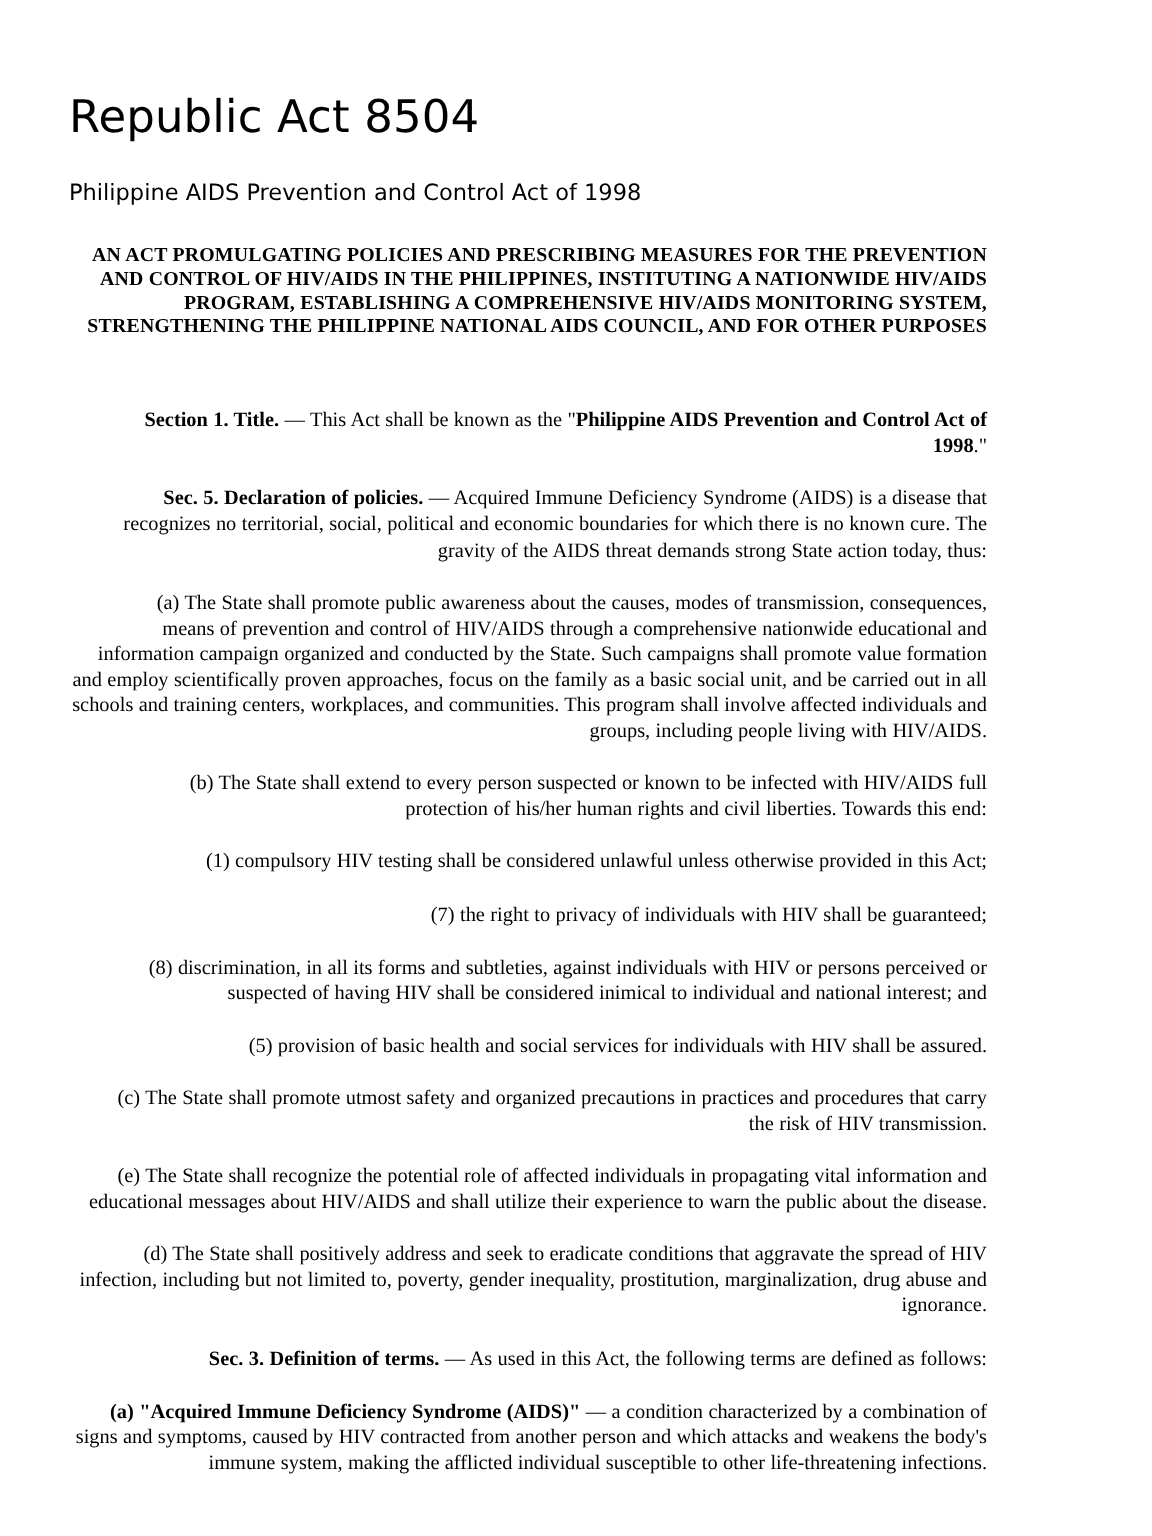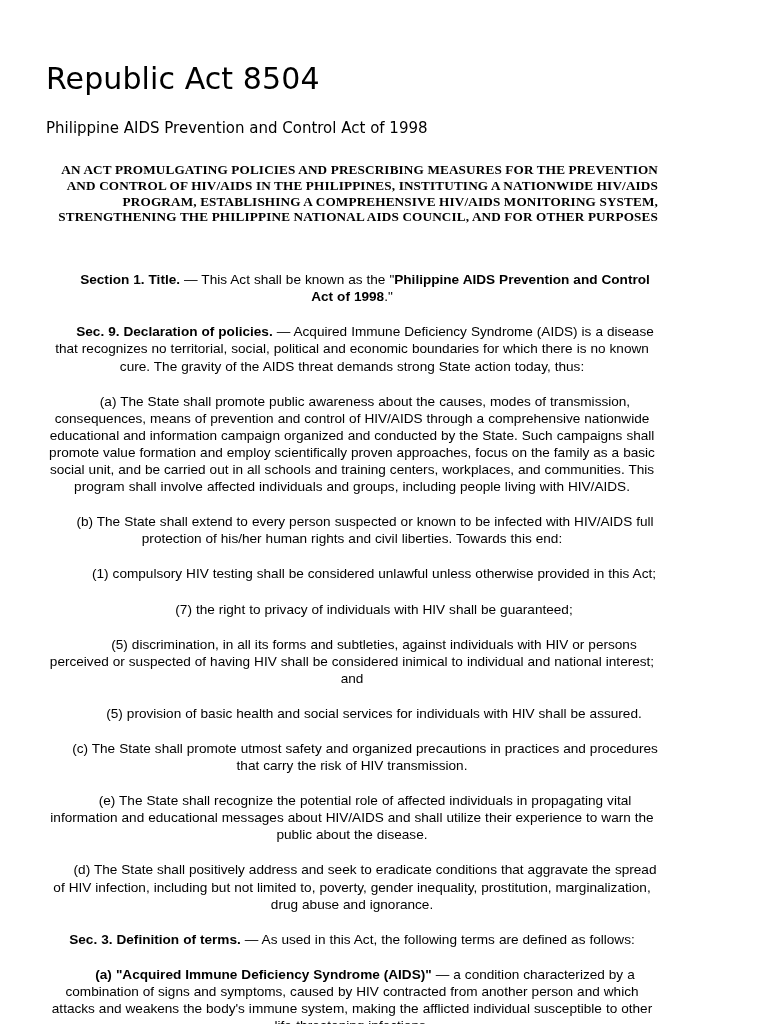--- a/index.html
+++ b/index.html
@@ -46,25 +46,25 @@
     font-weight: bold;
     line-height: 15.8px;
     margin: 24px 0 0 0;
     letter-spacing: 0.15px;
     text-align: right;
   }
   .body-block {
     margin-top: 46px;
   }
   p.para {
-    font-family: Liberation Sans, sans-serif;
+    font-family: Liberation Serif, serif;
     font-size: 13.6px;
     line-height: 17.1px;
     margin: 0 0 18px 0;
-    text-align: center;
+    text-align: right;
     word-spacing: 0.2px;
   }
   p.para.sec-head {
     text-indent: 0;
   }
   p.para.indent {
     text-indent: 26px;
   }
   p.para.numbered {
     text-indent: 44px;
@@ -93,34 +93,34 @@
 
   <div class="body-block">
 
     <p class="para sec-head indent">
       <span class="runin">Section 1. Title.</span>
       <span class="dash">—</span>
       <span>This Act shall be known as the "</span><span class="bold">Philippine AIDS Prevention and Control Act of 1998</span><span>."</span>
     </p>
 
     <p class="para sec-head indent">
-      <span class="runin">Sec. 9. Declaration of policies.</span>
+      <span class="runin">Sec. 5. Declaration of policies.</span>
       <span class="dash">—</span>
       <span>Acquired Immune Deficiency Syndrome (AIDS) is a disease that recognizes no territorial, social, political and economic boundaries for which there is no known cure. The gravity of the AIDS threat demands strong State action today, thus:</span>
     </p>
 
     <p class="para indent">(a) The State shall promote public awareness about the causes, modes of transmission, consequences, means of prevention and control of HIV/AIDS through a comprehensive nationwide educational and information campaign organized and conducted by the State. Such campaigns shall promote value formation and employ scientifically proven approaches, focus on the family as a basic social unit, and be carried out in all schools and training centers, workplaces, and communities. This program shall involve affected individuals and groups, including people living with HIV/AIDS.</p>
 
     <p class="para indent">(b) The State shall extend to every person suspected or known to be infected with HIV/AIDS full protection of his/her human rights and civil liberties. Towards this end:</p>
 
     <p class="para numbered">(1) compulsory HIV testing shall be considered unlawful unless otherwise provided in this Act;</p>
 
     <p class="para numbered">(7) the right to privacy of individuals with HIV shall be guaranteed;</p>
 
-    <p class="para numbered">(5) discrimination, in all its forms and subtleties, against individuals with HIV or persons perceived or suspected of having HIV shall be considered inimical to individual and national interest; and</p>
+    <p class="para numbered">(8) discrimination, in all its forms and subtleties, against individuals with HIV or persons perceived or suspected of having HIV shall be considered inimical to individual and national interest; and</p>
 
     <p class="para numbered">(5) provision of basic health and social services for individuals with HIV shall be assured.</p>
 
     <p class="para indent">(c) The State shall promote utmost safety and organized precautions in practices and procedures that carry the risk of HIV transmission.</p>
 
     <p class="para indent">(e) The State shall recognize the potential role of affected individuals in propagating vital information and educational messages about HIV/AIDS and shall utilize their experience to warn the public about the disease.</p>
 
     <p class="para indent">(d) The State shall positively address and seek to eradicate conditions that aggravate the spread of HIV infection, including but not limited to, poverty, gender inequality, prostitution, marginalization, drug abuse and ignorance.</p>
 
     <p class="para sec-head">

